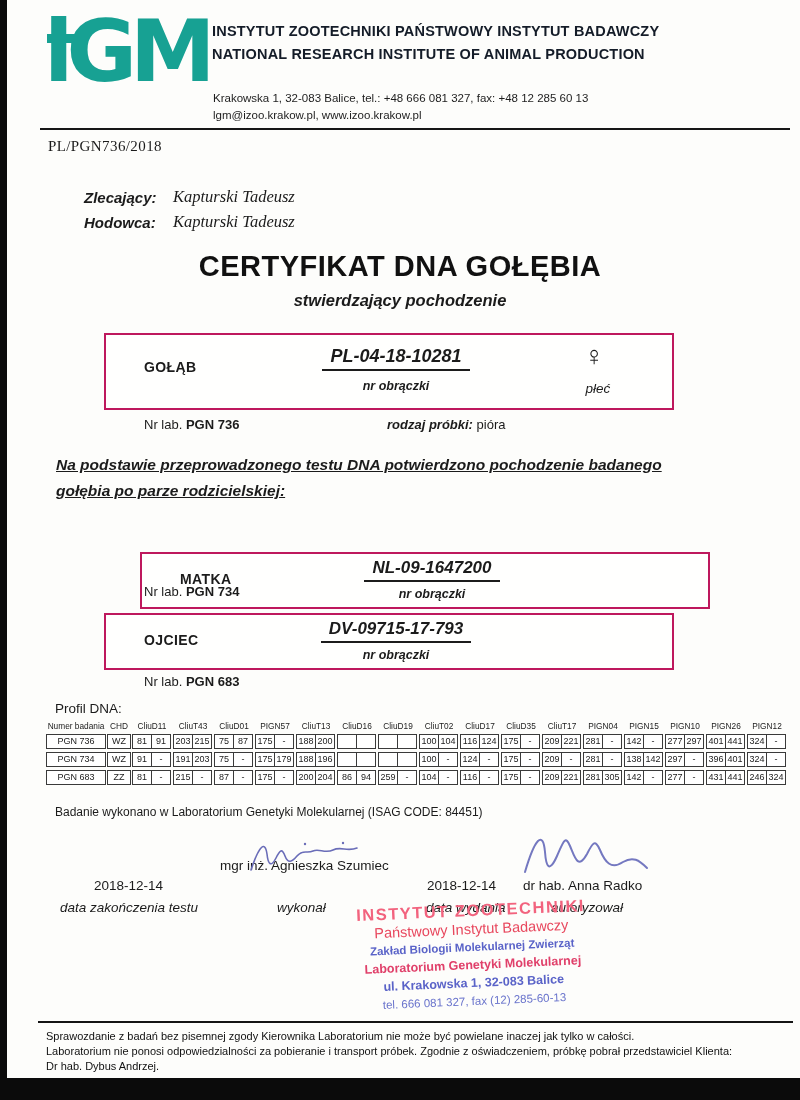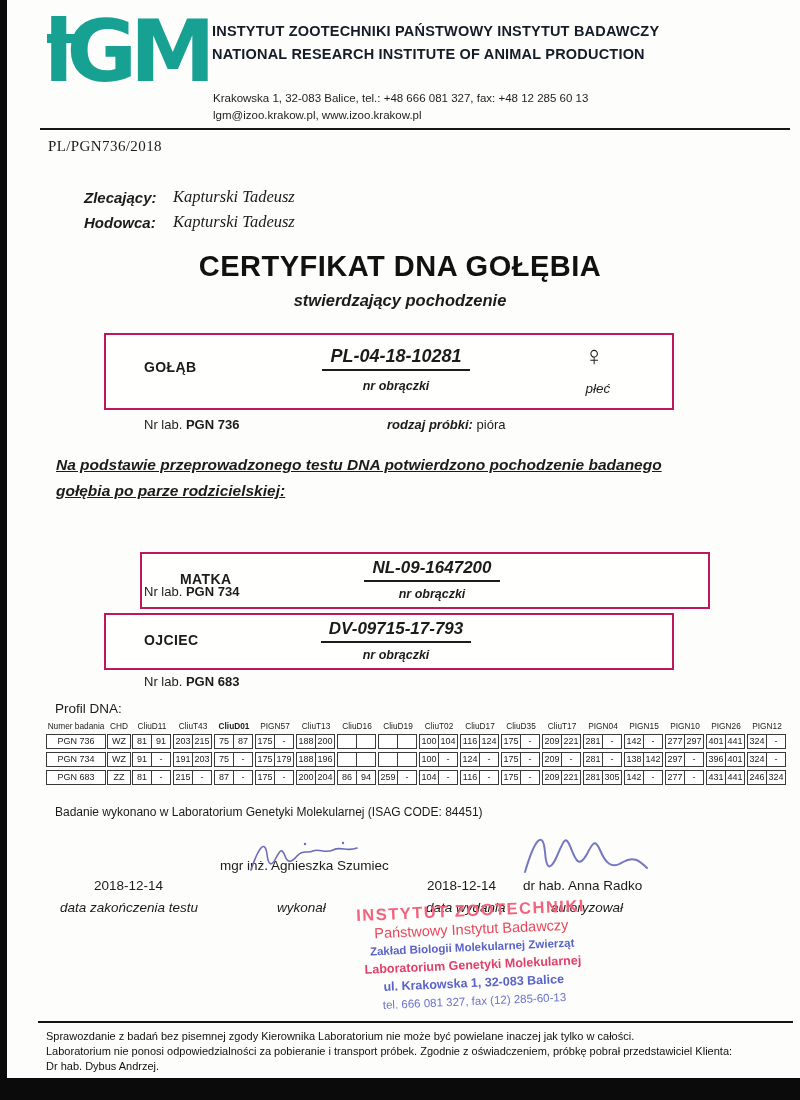--- a/index.html
+++ b/index.html
@@ -157,21 +157,21 @@
   <b>PGN 683</b>
 </div>
 
 <div class="abs profil-label">Profil DNA:</div>
 <div class="abs dna-table" id="dna-table">
     <div class="t-row t-head">
       <div class="t-h c-name">Numer badania</div>
       <div class="t-h c-chd">CHD</div>
       <div class="t-h c-marker" style="display: block;">CliuD11</div>
       <div class="t-h c-marker" style="display: block;">CliuT43</div>
-      <div class="t-h c-marker" style="display: block; font-weight: bold;">CliuD01</div>
+      <div class="t-h c-marker" style="display: block;">CliuD01</div>
       <div class="t-h c-marker" style="display: block;">PIGN57</div>
       <div class="t-h c-marker" style="display: block;">CliuT13</div>
       <div class="t-h c-marker" style="display: block;">CliuD16</div>
       <div class="t-h c-marker" style="display: block;">CliuD19</div>
       <div class="t-h c-marker" style="display: block;">CliuT02</div>
       <div class="t-h c-marker" style="display: block;">CliuD17</div>
       <div class="t-h c-marker" style="display: block;">CliuD35</div>
       <div class="t-h c-marker" style="display: block;">CliuT17</div>
       <div class="t-h c-marker" style="display: block;">PIGN04</div>
       <div class="t-h c-marker" style="display: block;">PIGN15</div>

